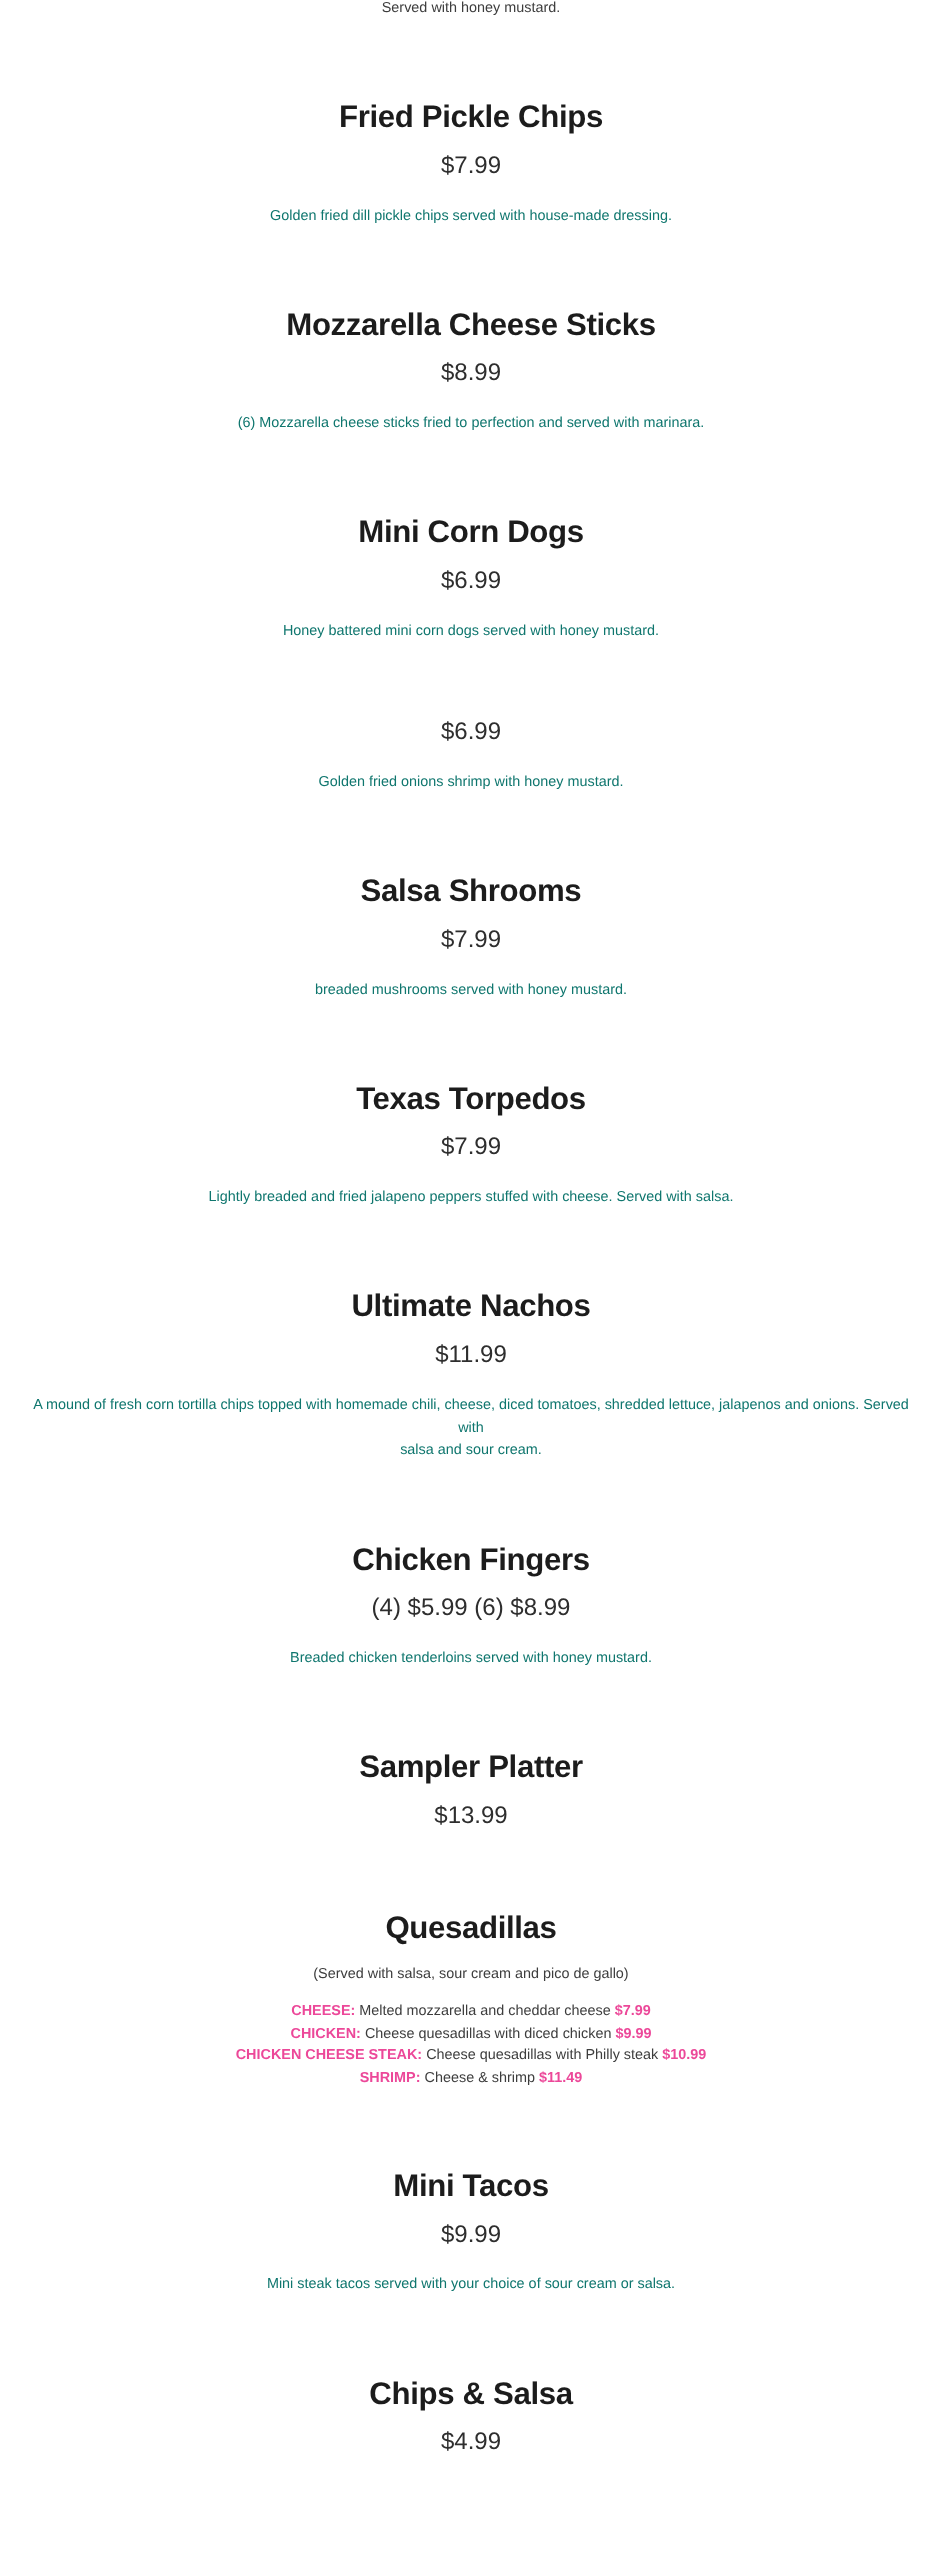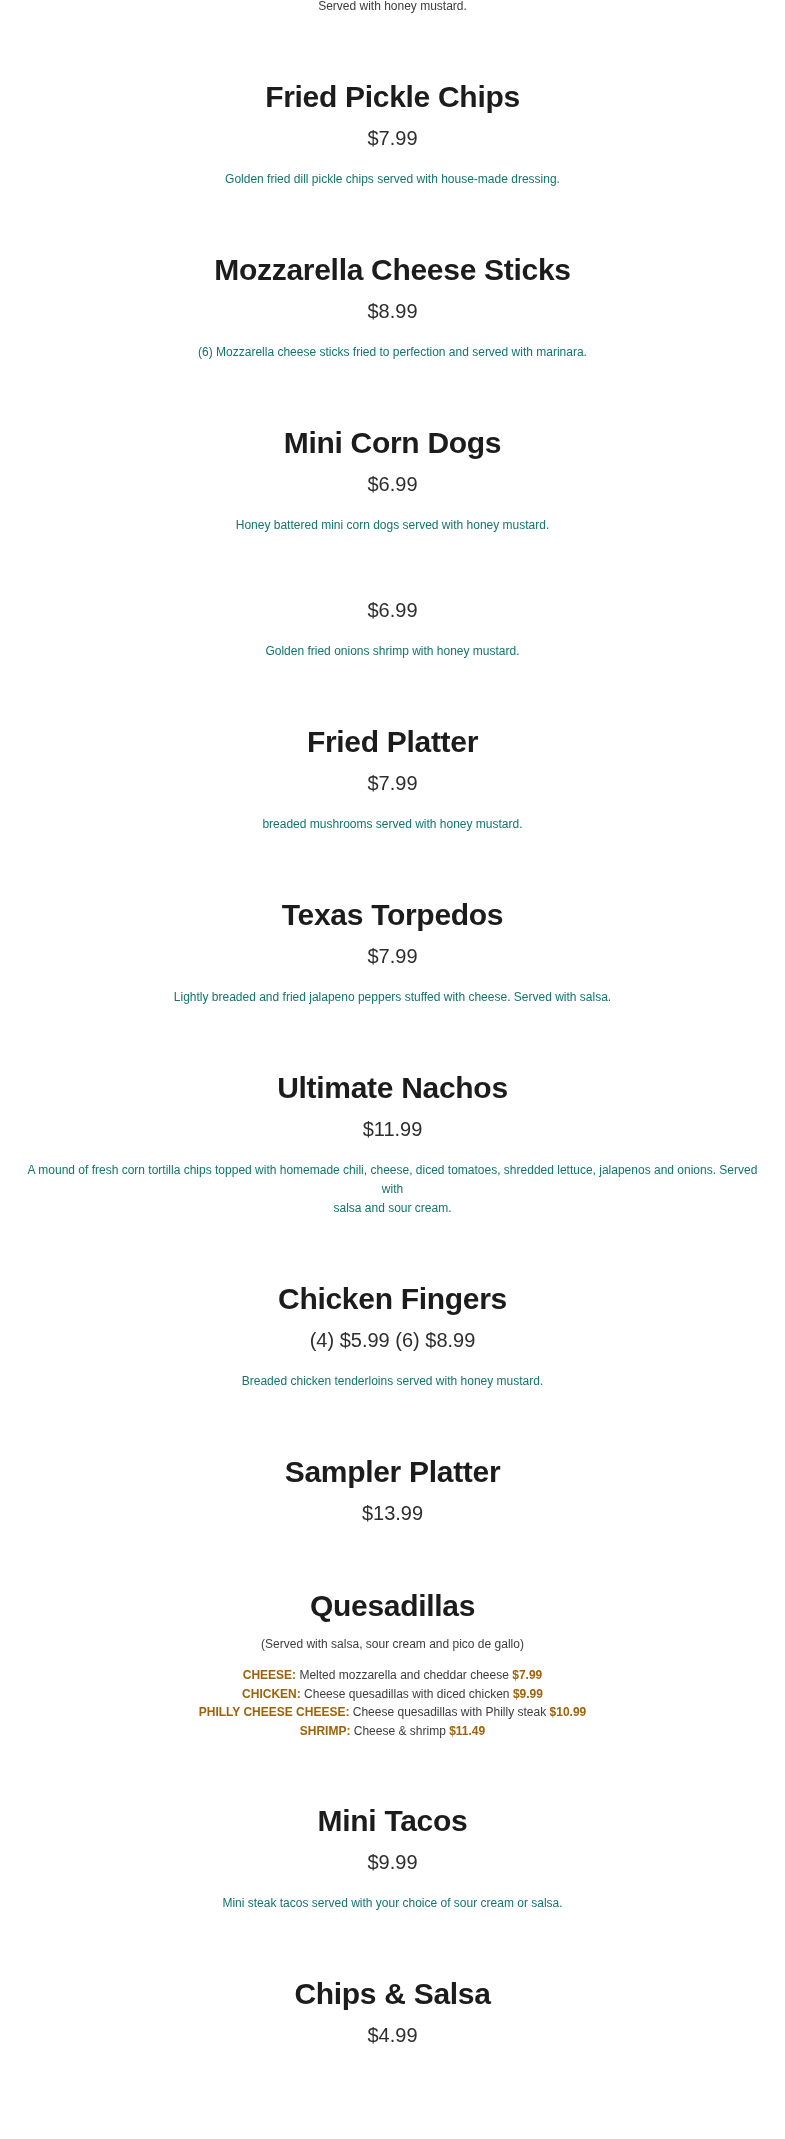--- a/index.html
+++ b/index.html
@@ -23,21 +23,21 @@
     margin: -3px 0 0 0;
     font-size: 12px;
     line-height: 19px;
     color: #3d3d3d;
   }
   .menu-item {
     margin-top: 63px;
   }
   .item-title {
     margin: 0 0 11px 0;
-    font-size: 30px;
+    font-size: 26px;
     line-height: 36px;
     font-weight: 700;
     letter-spacing: -0.3px;
     color: #1c1c1c;
   }
   .item-price {
     margin: 0 0 20px 0;
     font-size: 20px;
     line-height: 24px;
     font-weight: 400;
@@ -58,21 +58,21 @@
   }
   .option-line {
     margin: 0;
     font-size: 12px;
     line-height: 18.5px;
     color: #3d3d3d;
   }
   .option-label,
   .option-price {
     font-weight: 700;
-    color: #a16207;
+    color: #ec4899;
   }
 </style>
 </head>
 <body>
 
 <div class="menu">
 
   <p class="partial-desc">Served with honey mustard.</p>
 
   <div class="menu-item">
@@ -92,21 +92,21 @@
     <p class="item-price">$6.99</p>
     <p class="item-desc">Honey battered mini corn dogs served with honey mustard.</p>
   </div>
 
   <div class="menu-item">
     <p class="item-price">$6.99</p>
     <p class="item-desc">Golden fried onions shrimp with honey mustard.</p>
   </div>
 
   <div class="menu-item">
-    <h2 class="item-title">Fried Platter</h2>
+    <h2 class="item-title">Salsa Shrooms</h2>
     <p class="item-price">$7.99</p>
     <p class="item-desc">breaded mushrooms served with honey mustard.</p>
   </div>
 
   <div class="menu-item">
     <h2 class="item-title">Texas Torpedos</h2>
     <p class="item-price">$7.99</p>
     <p class="item-desc">Lightly breaded and fried jalapeno peppers stuffed with cheese. Served with salsa.</p>
   </div>
 
@@ -136,21 +136,21 @@
         <span class="option-label">CHEESE:</span>
         <span class="option-text">Melted mozzarella and cheddar cheese</span>
         <span class="option-price">$7.99</span>
       </p>
       <p class="option-line">
         <span class="option-label">CHICKEN:</span>
         <span class="option-text">Cheese quesadillas with diced chicken</span>
         <span class="option-price">$9.99</span>
       </p>
       <p class="option-line">
-        <span class="option-label">PHILLY CHEESE CHEESE:</span>
+        <span class="option-label">CHICKEN CHEESE STEAK:</span>
         <span class="option-text">Cheese quesadillas with Philly steak</span>
         <span class="option-price">$10.99</span>
       </p>
       <p class="option-line">
         <span class="option-label">SHRIMP:</span>
         <span class="option-text">Cheese &amp; shrimp</span>
         <span class="option-price">$11.49</span>
       </p>
     </div>
   </div>

